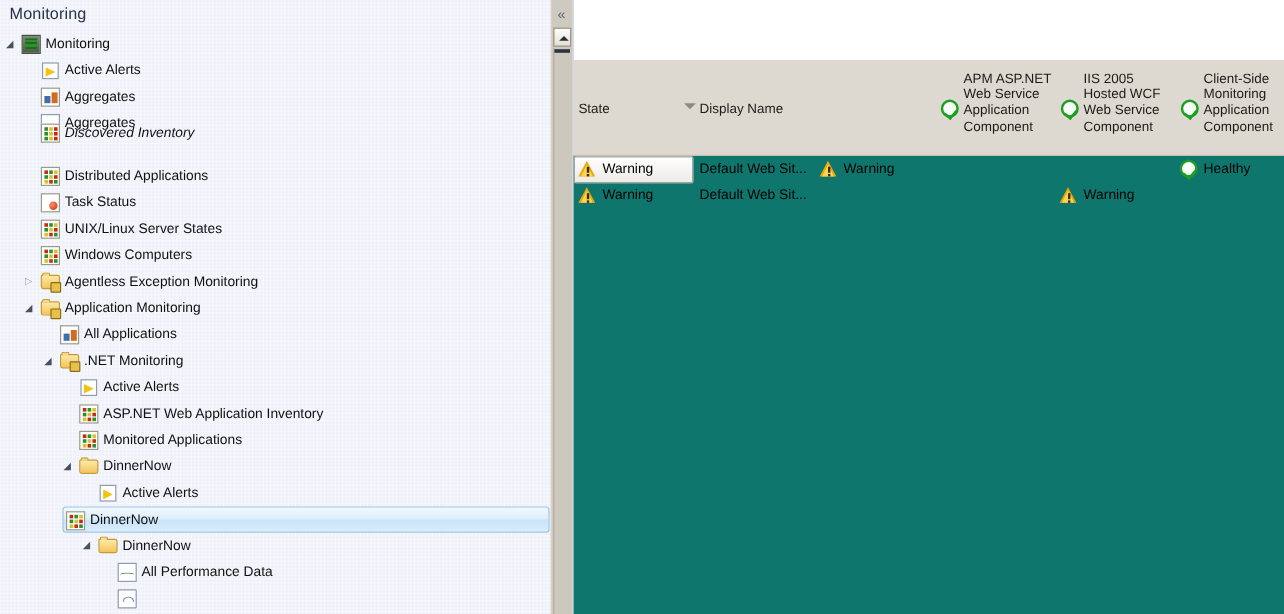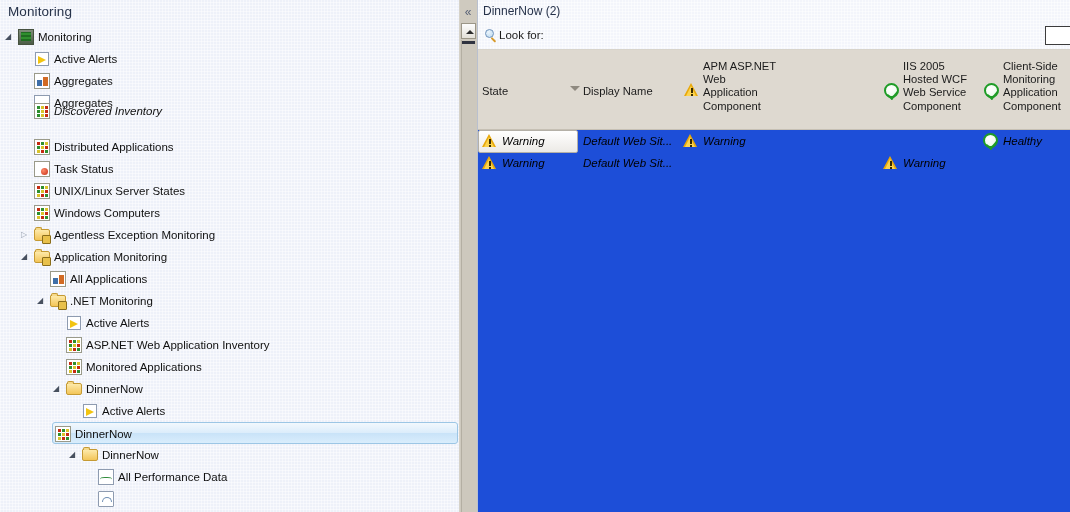--- a/index.html
+++ b/index.html
@@ -192,21 +192,21 @@
   .gh-col .ghtxt{
     position:absolute;font-size:11.2px;color:#1b1b1b;line-height:13.2px;
   }
   .sort-arrow{
     position:absolute;left:88px;top:36px;
     border-top:5px solid #8f8a80;border-left:5px solid transparent;border-right:5px solid transparent;
   }
 
   
   .grid-body{
-    position:absolute;left:0;top:130px;right:0;bottom:0;background:#1d4ed8;font-style:italic;
+    position:absolute;left:0;top:130px;right:0;bottom:0;background:#0f766e;
   }
   .grow{position:relative;height:22px;}
   .cell{position:absolute;top:0;height:22px;line-height:22px;white-space:nowrap;font-size:11.5px;color:#000;}
   .cell .ctext{position:absolute;left:20px;top:0;line-height:22px;}
   .sel-cell{
     position:absolute;left:0;top:0;width:100px;height:23px;
     background:linear-gradient(to bottom,#ffffff,#eceae6);
     border:1px solid #b4b0a7;box-sizing:border-box;border-radius:2px;
   }
 
@@ -480,45 +480,32 @@
   <div class="collapse-chevron">«</div>
 
   <div class="lsb">
     <div class="lsb-track"></div>
     <div class="lsb-up"></div>
     <div class="lsb-thumbtop"></div>
   </div>
 
   <div class="right-panel">
 
-    <div class="rp-head">
-      <div class="rp-title">DinnerNow (2)</div>
-
-      <div class="lookfor-icon">
-        <span class="glass"></span>
-          <span class="handle"></span>
-      </div>
-      <div class="lookfor-label">Look for:</div>
-      <input class="lookfor-input" type="text" value="" style="">
-
-    </div>
 
     <div class="grid-head">
         <div class="gh-col" style="left: 4px; width: 100px;">
           <div class="ghtxt" style="left: 0px; top: 35px; width: 100px; white-space: normal;">State</div>
           <span class="sort-arrow"></span>
         </div>
         <div class="gh-col" style="left: 105px; width: 100px;">
           <div class="ghtxt" style="left: 0px; top: 35px; width: 100px; white-space: normal;">Display Name</div>
         </div>
-        <div class="gh-col" style="left: 205px; width: 100px;">
-          <span class="warn-ico" style="left: 1px; top: 33px;">
-            <em></em>
-          </span>
-          <div class="ghtxt" style="left: 20px; top: 10px; width: 80px; white-space: normal;">APM ASP.NET Web Application Component</div>
+        <div class="gh-col" style="left: 305px; width: 100px;">
+          <span class="ok-ico" style="left: 1px; top: 33px;"></span>
+          <div class="ghtxt" style="left: 20px; top: 10px; width: 80px; white-space: normal;">APM ASP.NET Web Service Application Component</div>
         </div>
         <div class="gh-col" style="left: 405px; width: 100px;">
           <span class="ok-ico" style="left: 1px; top: 33px;"></span>
           <div class="ghtxt" style="left: 20px; top: 10px; width: 80px; white-space: normal;">IIS 2005 Hosted WCF Web Service Component</div>
         </div>
         <div class="gh-col" style="left: 505px; width: 100px;">
           <span class="ok-ico" style="left: 1px; top: 33px;"></span>
           <div class="ghtxt" style="left: 20px; top: 10px; width: 80px; white-space: normal;">Client-Side Monitoring Application Component</div>
         </div>
       </div>

